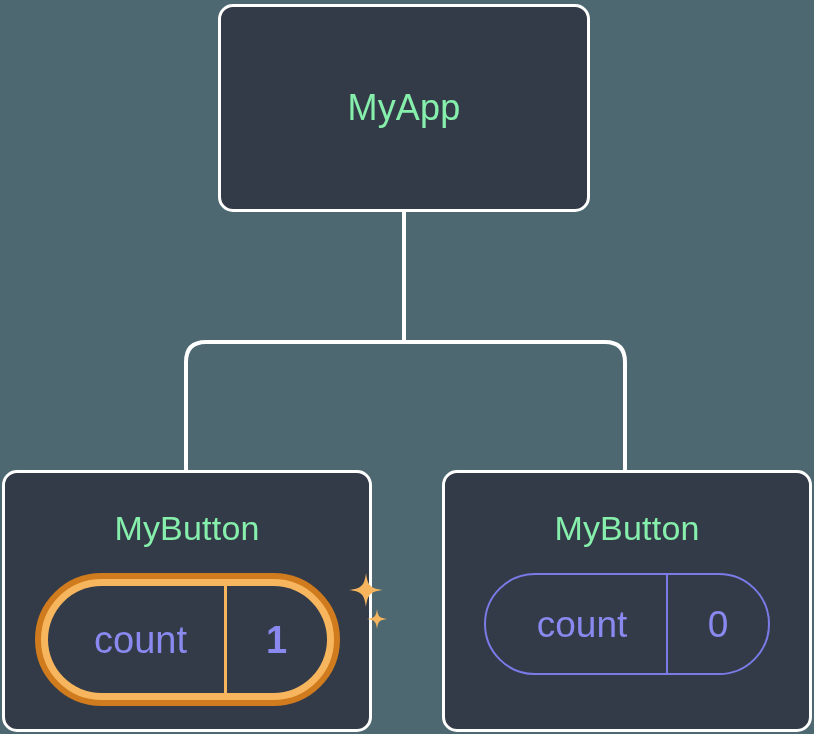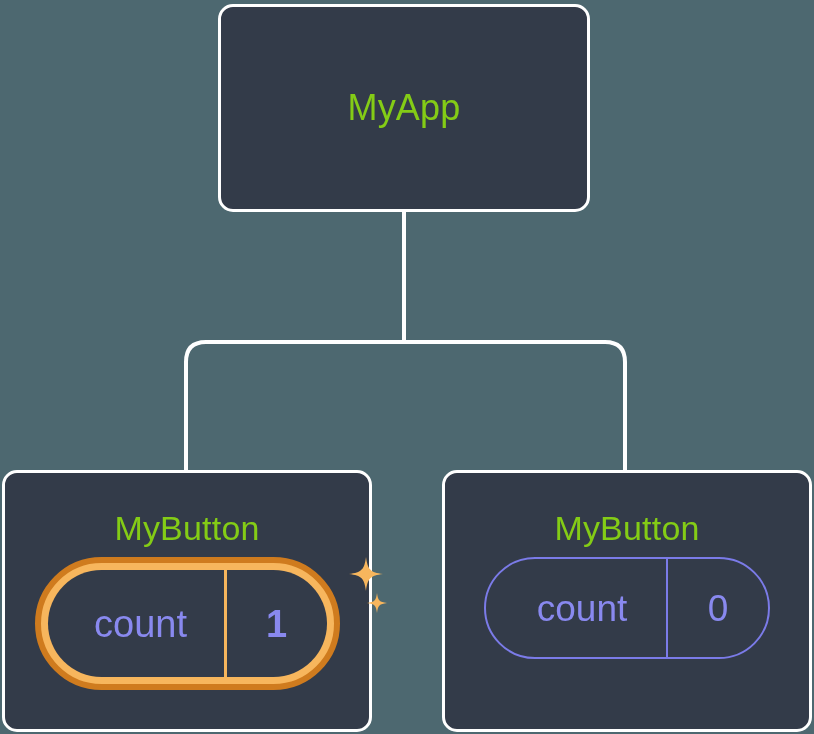--- a/index.html
+++ b/index.html
@@ -58,35 +58,35 @@
   }
   .node.child-right {
     left: 442px;
     top: 470px;
     width: 370px;
     height: 262px;
     padding-top: 38px;
   }
 
   .node-title {
-    color: #84cc16;
+    color: #86efac;
     font-size: 34px;
     font-weight: 400;
     letter-spacing: 0.2px;
     line-height: 1;
     white-space: nowrap;
   }
   .node.root .node-title {
     font-size: 36px;
   }
 
   
   .pill-wrap {
     position: relative;
-    margin-top: 12px;
+    margin-top: 28px;
     display: flex;
     align-items: center;
   }
 
   
   .pill {
     box-sizing: border-box;
     display: flex;
     align-items: stretch;
     height: 102px;

